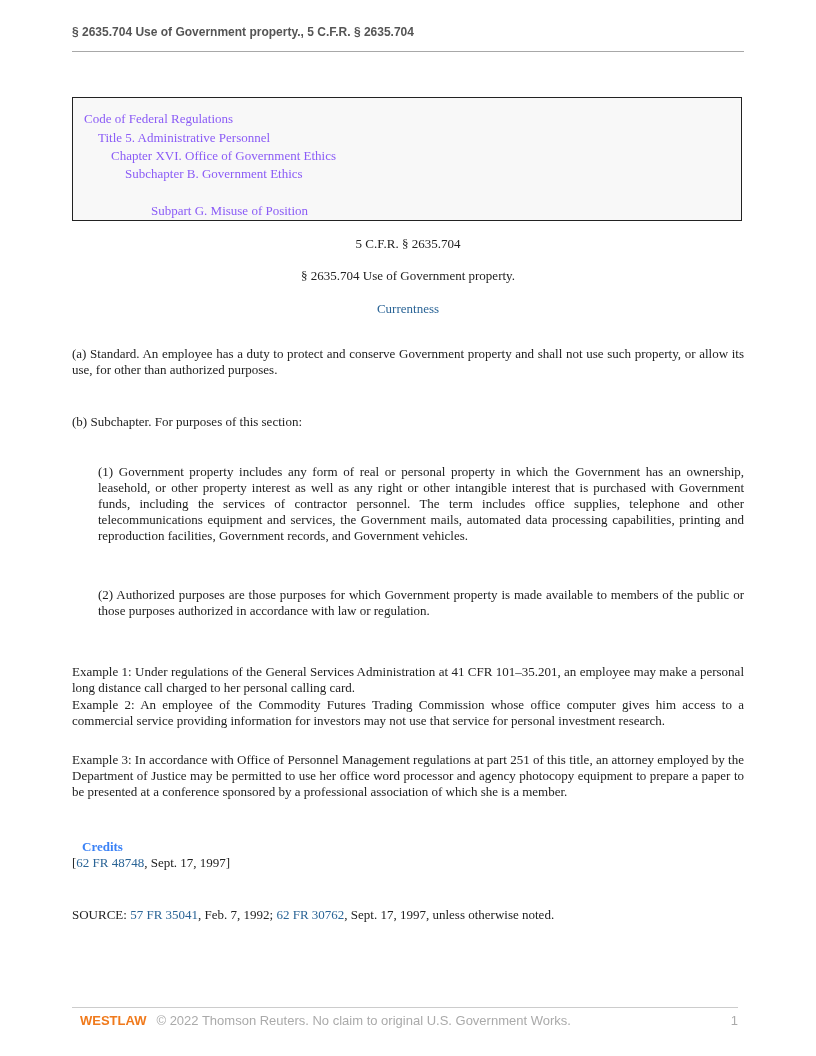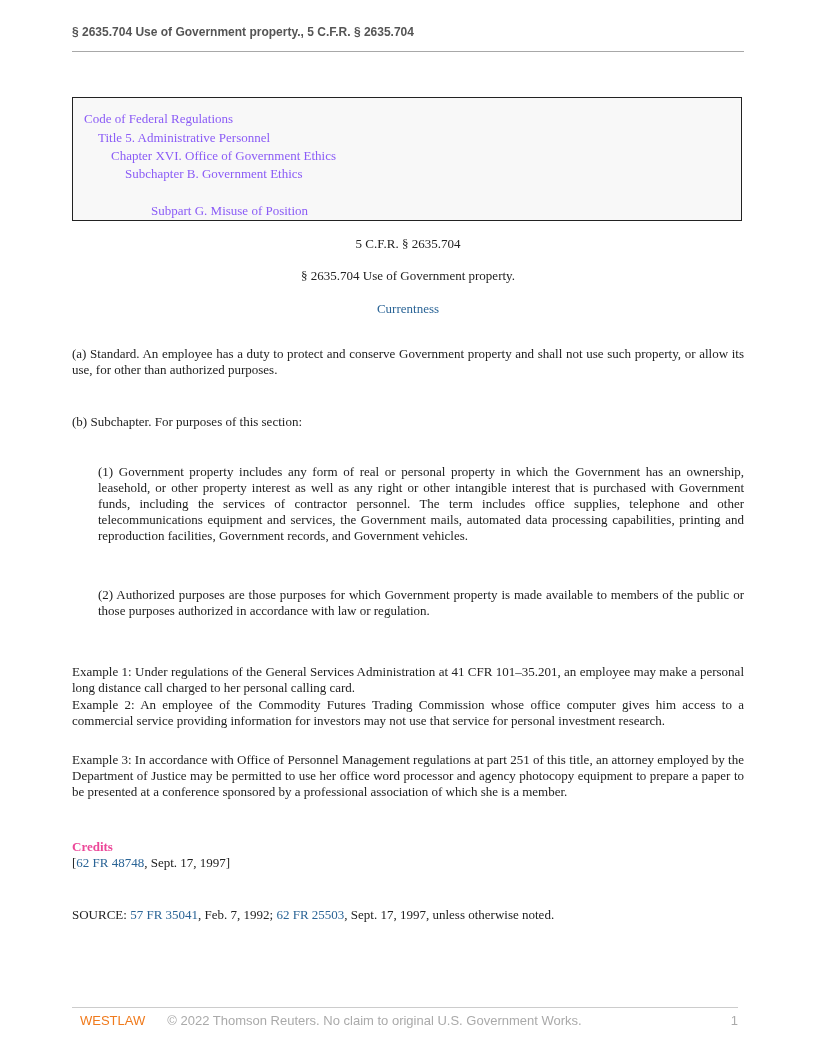--- a/index.html
+++ b/index.html
@@ -12,23 +12,23 @@
     .toc-box { position: absolute; left: 72px; top: 97px; width: 670px; height: 124px;
                border: 1px solid #222; background: #f8f8f8; box-sizing: border-box; }
     .toc-item { position: absolute; font-size: 13px; color: #8b5cf6; white-space: nowrap; line-height: 16px; }
     a, .link { color: #2a6496; text-decoration: none; }
     .center { position: absolute; left: 72px; width: 672px; text-align: center; font-size: 13px; line-height: 16px; }
     .para { position: absolute; left: 72px; width: 672px; font-size: 13px; line-height: 16px; text-align: justify; }
     .indent { left: 98px; width: 646px; }
     .footer { position: absolute; left: 72px; top: 1007px; width: 666px;
               border-top: 1px solid #cccccc; padding-top: 5px;
               font-family: "Liberation Sans", sans-serif; font-size: 13px; color: #aaaaaa; }
-    .wl-logo { color: #f07a1c; font-weight: normal; margin-left: 8px; margin-right: 22px; letter-spacing: 0px; }
+    .wl-logo { color: #f07a1c; font-weight: bold; margin-left: 8px; margin-right: 10px; letter-spacing: 0px; }
     .page-num { position: absolute; right: 0; top: 5px; }
-    b { color: #ec4899; }
+    b { color: #3b82f6; margin-left: 10px; }
   </style>
 </head>
 <body>
 
 <div class="page-header">
   <span>§ 2635.704 Use of Government property., 5 C.F.R. § 2635.704</span>
 </div>
 
 <div class="toc-box">
   <a class="toc-item" style="left:11px; top:13px;">Code of Federal Regulations</a>
@@ -51,19 +51,19 @@
 <div class="para" style="top:664px;">Example 1: Under regulations of the General Services Administration at 41 CFR 101–35.201, an employee may make a personal long distance call charged to her personal calling card.</div>
 <div class="para" style="top:697px;">Example 2: An employee of the Commodity Futures Trading Commission whose office computer gives him access to a commercial service providing information for investors may not use that service for personal investment research.</div>
 <div class="para" style="top:752px;">Example 3: In accordance with Office of Personnel Management regulations at part 251 of this title, an attorney employed by the Department of Justice may be permitted to use her office word processor and agency photocopy equipment to prepare a paper to be presented at a conference sponsored by a professional association of which she is a member.</div>
 
 <div class="para" style="top:839px;">
   <b>Credits</b><br>
   <span>[</span><a>62 FR 48748</a><span>, Sept. 17, 1997]</span>
 </div>
 
 <div class="para" style="top:907px;">
-  <span>SOURCE: </span><a>57 FR 35041</a><span>, Feb. 7, 1992; </span><a>62 FR 25503</a><span>, Sept. 17, 1997, unless otherwise noted.</span>
+  <span>SOURCE: </span><a>57 FR 35041</a><span>, Feb. 7, 1992; </span><a>62 FR 30762</a><span>, Sept. 17, 1997, unless otherwise noted.</span>
 </div>
 
 <div class="footer">
   <span class="wl-logo">WESTLAW</span><span>© 2022 Thomson Reuters. No claim to original U.S. Government Works.</span>
   <span class="page-num">1</span>
 </div>
 
 </body></html>

